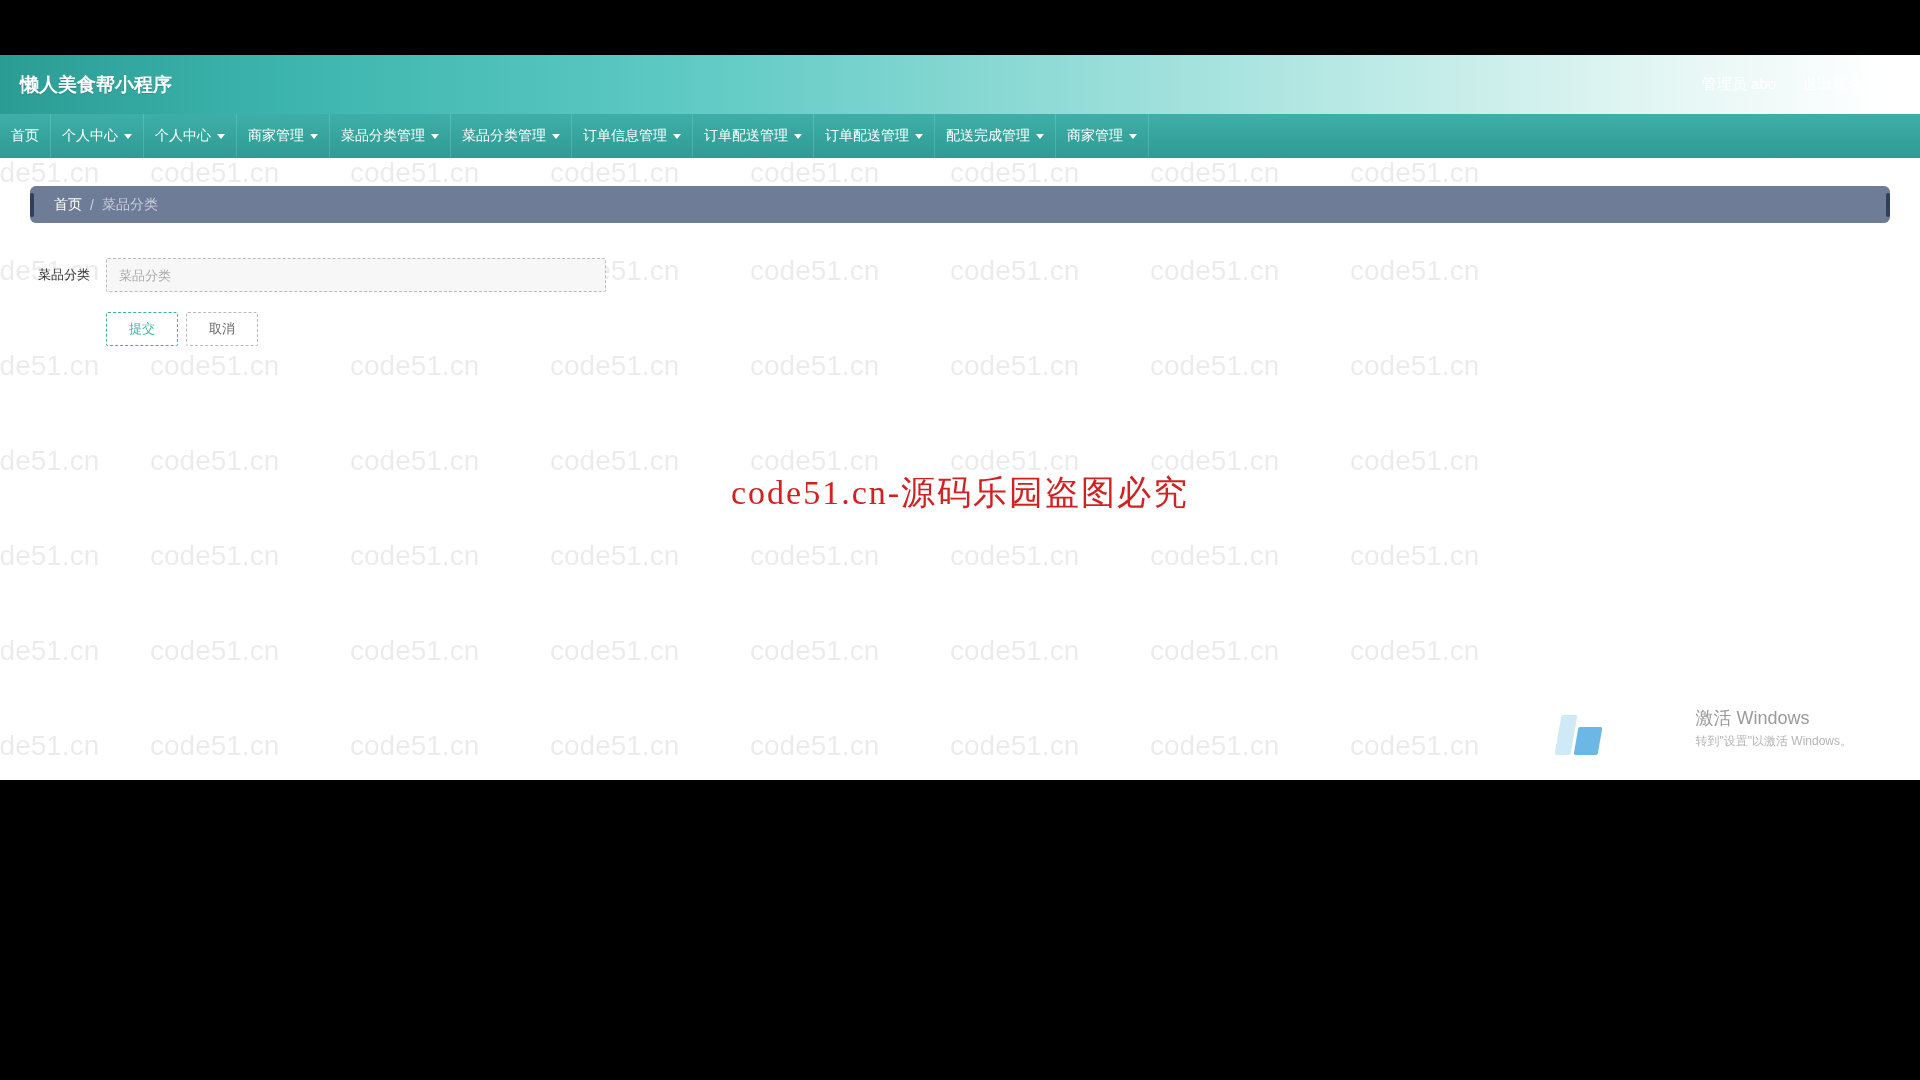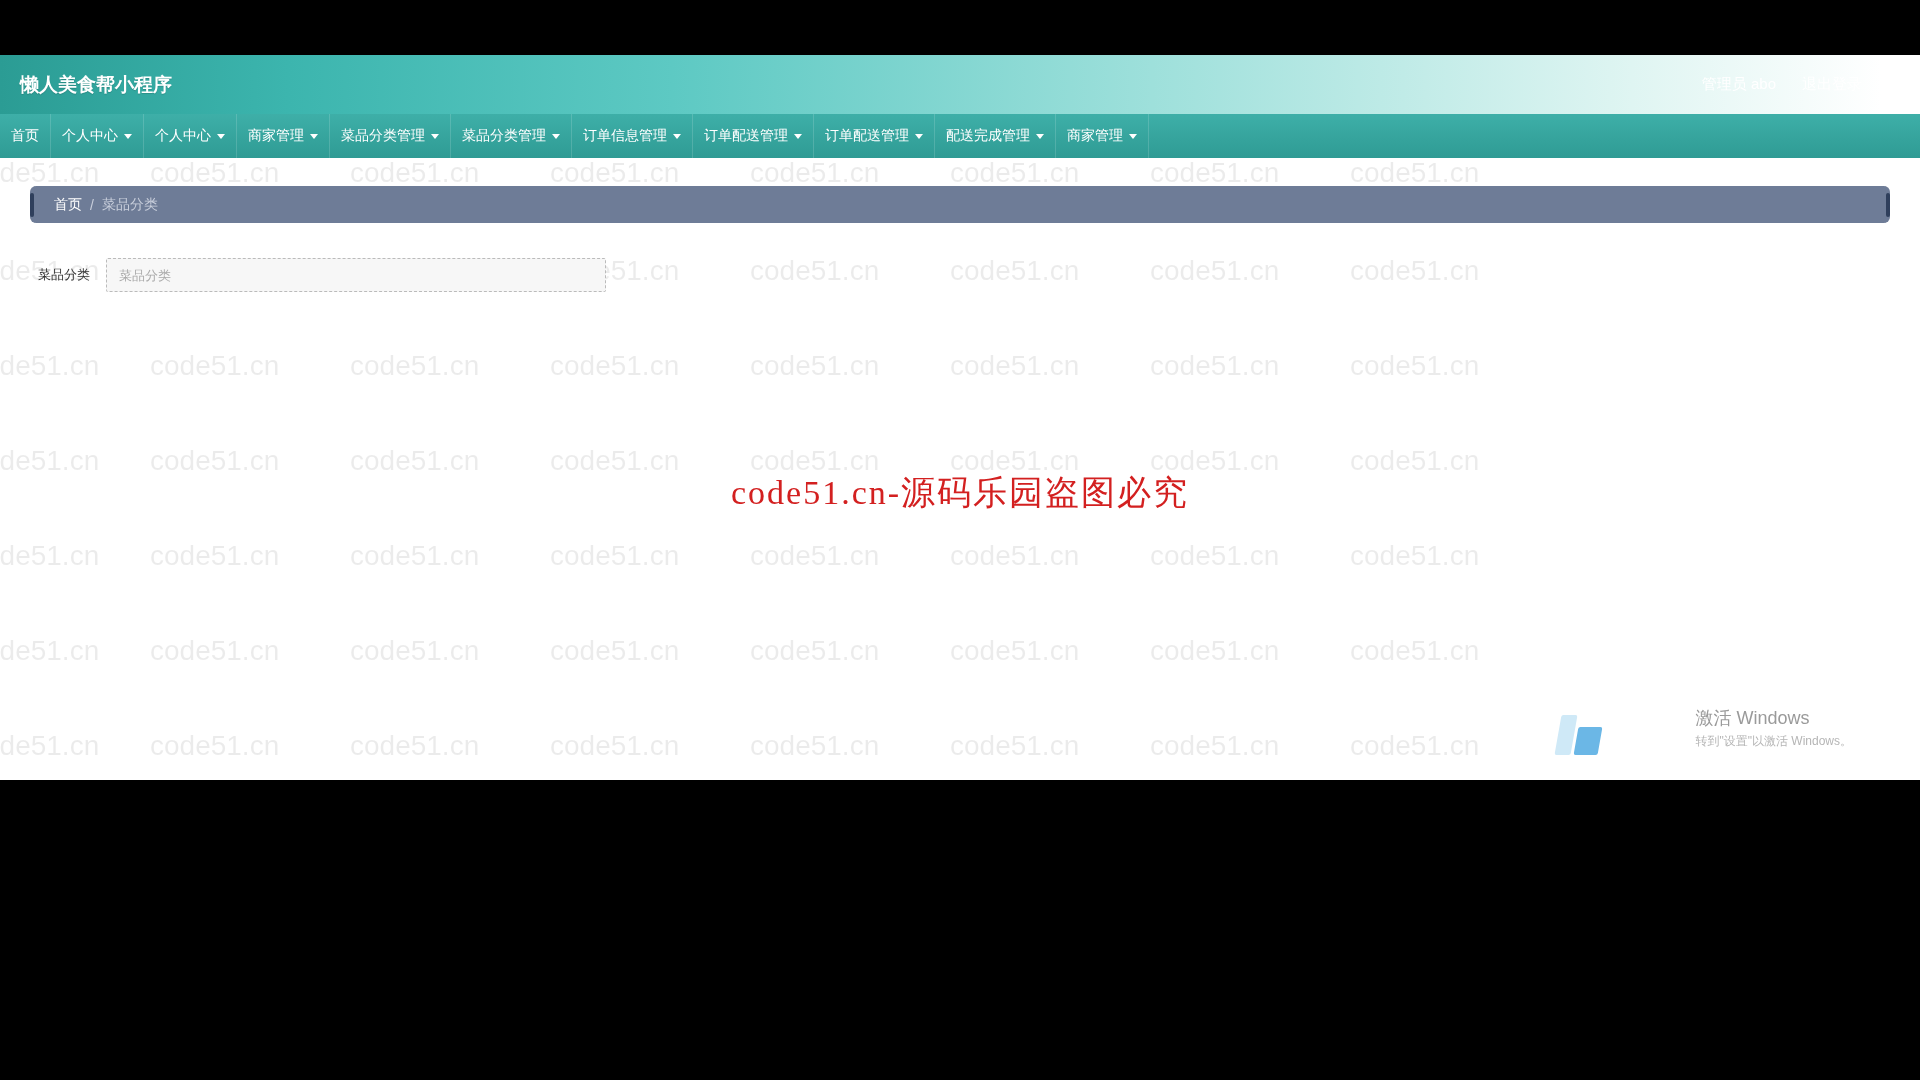--- a/index.html
+++ b/index.html
@@ -347,20 +347,24 @@
       <span class="bc-home">首页</span>
       <span class="bc-sep">/</span>
       <span class="bc-current">菜品分类</span>
     </div>
 
     <div class="form-area">
       <div class="form-row">
         <div class="form-label">菜品分类</div>
         <input class="text-input" type="text" placeholder="菜品分类" style="">
       </div>
+      <div class="button-row">
+        <div class="btn btn-submit">提交</div>
+        <div class="btn btn-cancel">取消</div>
+      </div>
     </div>
   </div>
 
   <div class="center-text">code51.cn-源码乐园盗图必究</div>
 
   <div class="footer-logo">
     <div class="bar1"></div>
     <div class="bar2"></div>
   </div>
 

